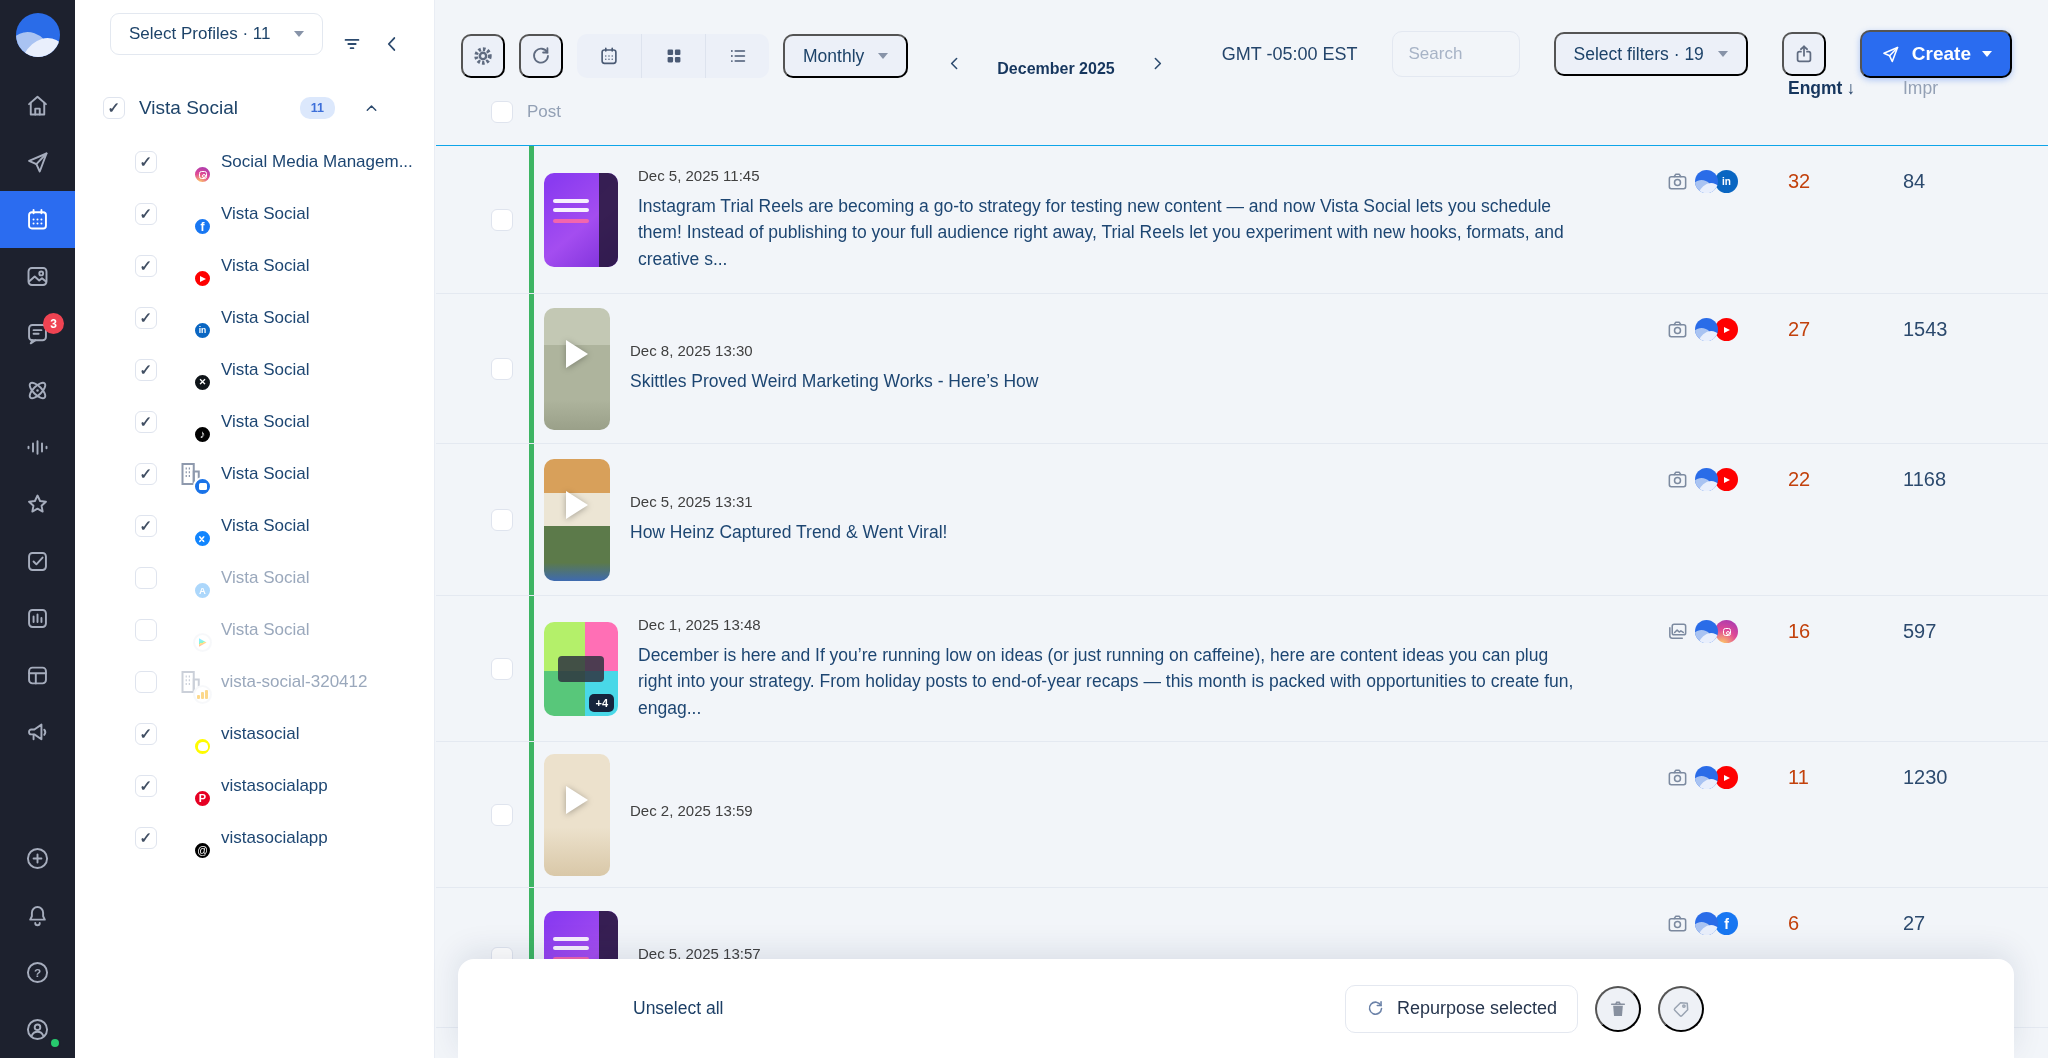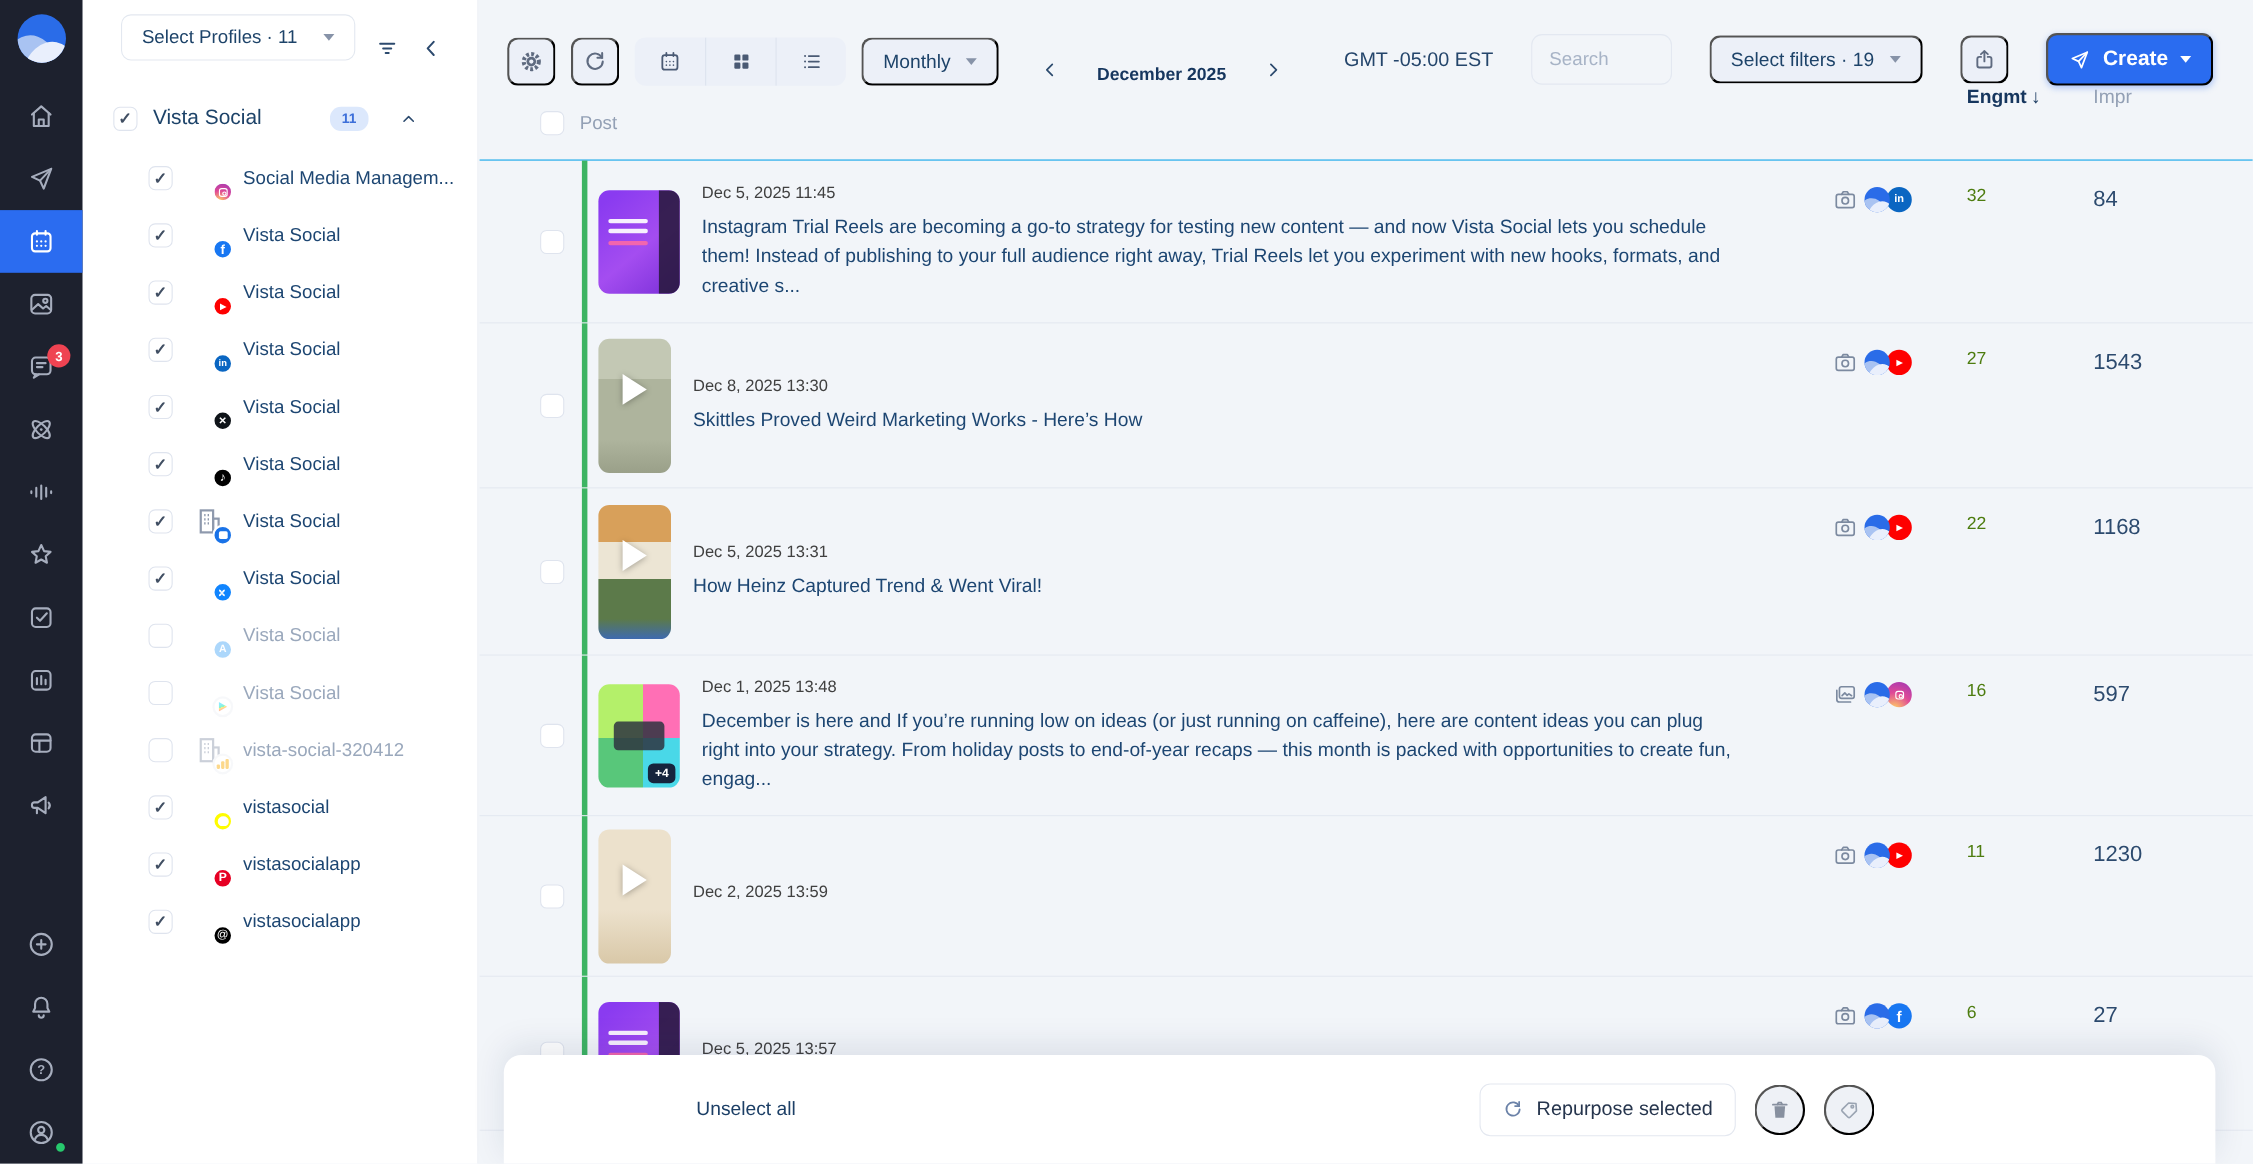--- a/index.html
+++ b/index.html
@@ -124,21 +124,21 @@
   .nets{flex:0 0 125px;margin-right:35px;display:flex;align-items:center;justify-content:flex-end}
   .media-ic{color:#7c8aa0;margin-right:6px}
   .media-ic svg{width:23px;height:23px;stroke:currentColor;fill:none;stroke-width:1.6;stroke-linecap:round;stroke-linejoin:round}
   .avatar-sm{width:23px;height:23px;border-radius:50%;flex:0 0 23px}
   .avatar-sm + .avatar-sm{margin-left:-3px}
   .net-full{display:flex;align-items:center;justify-content:center;color:#fff;font-weight:700;border:none}
   .nf-linkedin{background:#0a66c2;font-size:10px}
   .nf-youtube{background:#fe0000}
   .nf-instagram{background:radial-gradient(circle at 30% 110%,#fdc468 8%,#df4996 52%,#9b36b7)}
   .nf-facebook{background:#1877f2;font-size:14px}
-  .cell-eng{flex:0 0 130px;padding-left:15px;font-size:16px;color:#4d7c0f}
+  .cell-eng{flex:0 0 130px;padding-left:15px;font-size:20px;color:#c2410c}
   .cell-impr{flex:0 0 107px;font-size:20px;color:#2c4a6e}
 
   
   .bbar{position:absolute;left:458px;right:34px;bottom:0;height:99px;background:#fff;border-radius:16px 16px 0 0;box-shadow:0 -8px 30px rgba(23,43,77,.10);display:flex;align-items:center;z-index:40}
   .unselect{margin-left:175px;font-size:17.5px;font-weight:500;color:#1c3f66;cursor:pointer}
   .bbar-actions{margin-left:auto;margin-right:310px;display:flex;align-items:center;gap:17px}
   .repurpose{display:flex;align-items:center;gap:12px;height:48px;padding:0 20px;background:#fff;border:1.5px solid #e4e8f0;border-radius:10px;font-size:18px;color:#26354d;cursor:pointer}
   .repurpose svg{width:19px;height:19px}
   .round-btn{width:46px;height:46px;border-radius:50%;background:#eef1f6;display:flex;align-items:center;justify-content:center;cursor:pointer}
   .round-btn svg{width:20px;height:20px}

